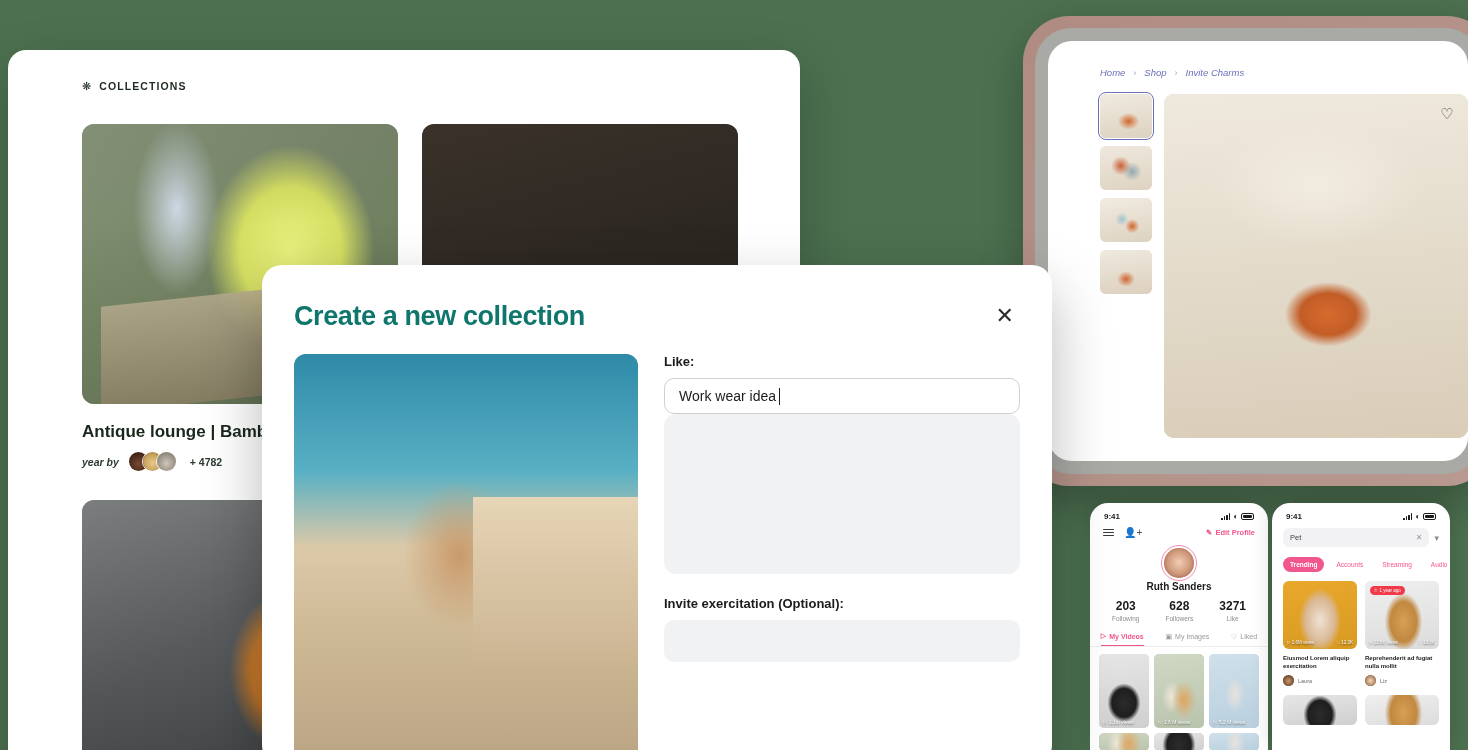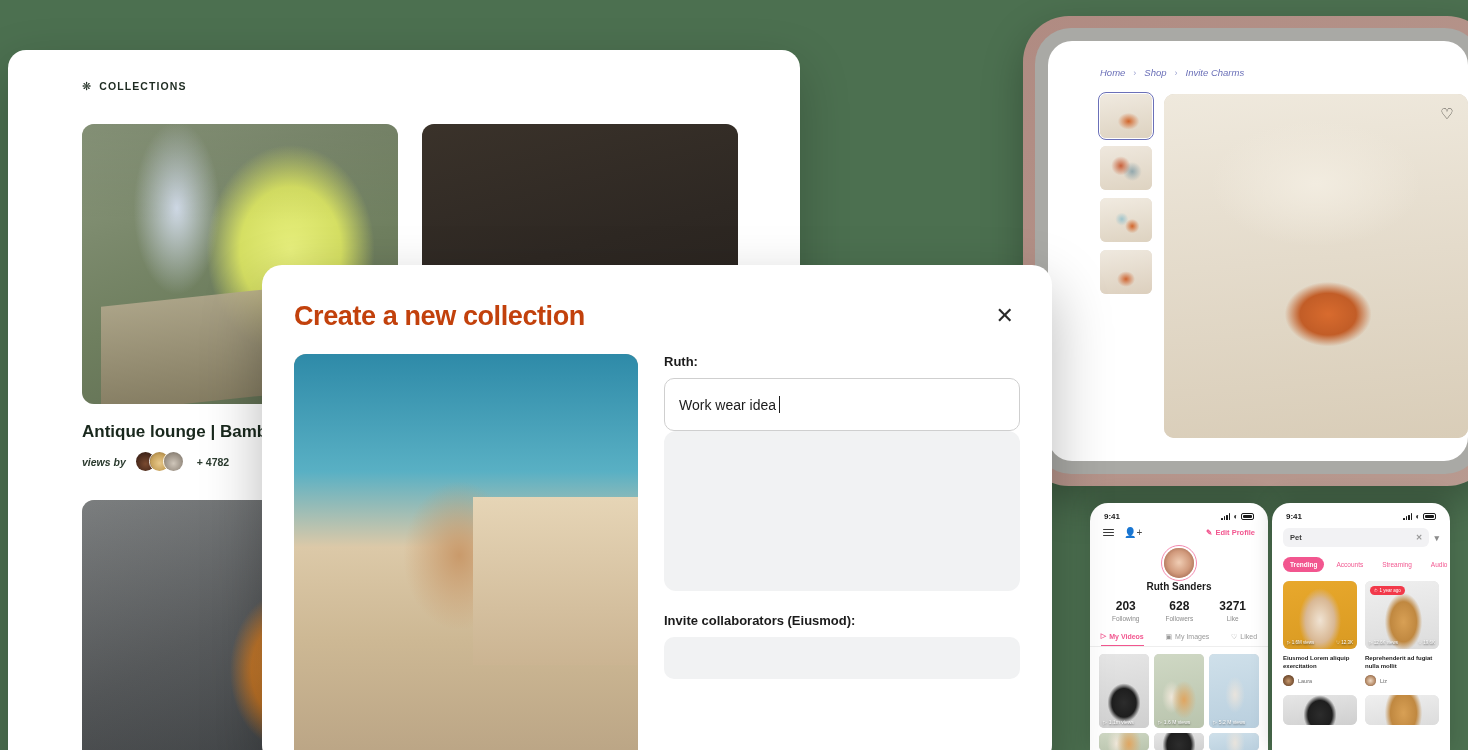--- a/index.html
+++ b/index.html
@@ -121,21 +121,21 @@
   .stat .num { font-size: 12px; font-weight: 700; color:#1b1b1b; }
   .stat .lbl { font-size: 6.5px; color:#8b8b8b; margin-top: 2px; }
   .p1-tabs { display:flex; justify-content:space-around; margin-top: 10px; border-bottom:1px solid #eee; }
   .p1-tab { font-size: 7px; color:#9a9a9a; padding-bottom: 5px; display:flex; align-items:center; gap:3px; }
   .p1-tab.active { color:#f2568f; border-bottom: 1.6px solid #f2568f; font-weight:600; }
   .vid-grid { display:grid; grid-template-columns: repeat(3,1fr); gap:5px; padding: 7px 9px; }
   .vid-cell { height: 74px; border-radius: 5px; overflow:hidden; position:relative; background:#d6d6d6; }
   .vc-meta { position:absolute; left:4px; bottom:3px; font-size:5px; color:#fff; display:flex; align-items:center; gap:2px; text-shadow:0 1px 2px rgba(0,0,0,.6); }
 
   .p2-search {
-    display:flex; align-items:center; gap:5px; margin: 3px 11px 0; font-weight: bold;
+    display:flex; align-items:center; gap:5px; margin: 3px 11px 0;
   }
   .p2-field {
     flex:1; display:flex; align-items:center; background:#f2f2f4; border-radius:6px;
     padding: 5px 7px; font-size: 7.5px; color:#3b3b3b;
   }
   .p2-clear { margin-left:auto; font-size:8px; color:#9a9a9a; }
   .p2-filter { font-size:9px; color:#8b8b8b; }
   .chips { display:flex; gap:5px; padding: 10px 11px 0; }
   .chip { font-size:6.5px; color:#f2568f; padding: 4px 7px; border-radius: 9px; }
   .chip.active { background:#f2568f; color:#fff; font-weight:600; }
@@ -155,29 +155,29 @@
   .fr2 { height:30px; border-radius:6px; background:#e3e3e3; overflow:hidden; position:relative;}
 
   
   .modal {
     position: absolute; left: 262px; top: 265px; width: 790px; height: 500px;
     background: #fff; border-radius: 20px;
     box-shadow: 0 24px 60px rgba(0,0,0,.28);
     padding: 36px 32px 0 32px; overflow: hidden;
   }
   .modal-head { display:flex; align-items:flex-start; justify-content:space-between; }
-  .modal-title { font-size: 27px; font-weight: 800; color:#c2410c; letter-spacing:-0.4px; }
+  .modal-title { font-size: 27px; font-weight: 800; color:#0f766e; letter-spacing:-0.4px; }
   .modal-close { font-size: 22px; color:#2b2b2b; line-height:1; padding: 4px 6px; cursor:pointer; font-weight:300; }
   .modal-body { display:flex; gap: 26px; margin-top: 22px; }
   .modal-img { width: 356px; height: 420px; border-radius: 12px; overflow:hidden; position:relative; background:#cbb9a2; }
   .modal-form { flex:1; }
   .f-label { font-size: 13px; font-weight: 700; color:#1b1b1b; margin-bottom: 9px; }
   .f-label.mt { margin-top: 22px; }
   .f-input {
-    width: 356px; height: 53px; border: 1.5px solid #cfcfcf; border-radius: 10px;
+    width: 356px; height: 36px; border: 1.5px solid #cfcfcf; border-radius: 10px;
     display:flex; align-items:center; padding: 0 14px; font-size: 14px; color:#1b1b1b;
     background:#fff;
   }
   .caret { display:inline-block; width:1px; height:17px; background:#1b1b1b; margin-left:3px; }
   .f-textarea {
     width: 356px; height: 160px; background:#f1f2f3; border-radius: 12px;
   }
   .f-invite { width: 356px; height: 42px; background:#f1f2f3; border-radius: 10px; }
 
   
@@ -277,21 +277,21 @@
         <span class="txt">COLLECTIONS</span>
       </div>
 
       <div class="grid-cards">
         <div class="card">
           <div class="thumb">
             <div class="img-lounge"></div>
           </div>
           <div class="card-title">Antique lounge | Bamb</div>
           <div class="saved-row">
-            <span class="saved-by">views by</span>
+            <span class="saved-by">year by</span>
             <span class="avatars">
               <span class="av">
                   <span class="img-avatar1"></span>
                 </span>
               <span class="av">
                   <span class="img-avatar2"></span>
                 </span>
               <span class="av">
                   <span class="img-avatar3"></span>
                 </span>
@@ -533,25 +533,25 @@
   <div class="modal">
     <div class="modal-head">
       <div class="modal-title">Create a new collection</div>
       <div class="modal-close">✕</div>
     </div>
     <div class="modal-body">
       <div class="modal-img">
         <span class="img-rooftop"></span>
       </div>
       <div class="modal-form">
-        <div class="f-label">Ruth:</div>
+        <div class="f-label">Like:</div>
         <div class="f-input">
           <span>Work wear idea</span>
           <span class="caret"></span>
         </div>
         <div class="f-textarea"></div>
-        <div class="f-label mt">Invite collaborators (Eiusmod):</div>
+        <div class="f-label mt">Invite exercitation (Optional):</div>
         <div class="f-invite"></div>
       </div>
     </div>
   </div>
 
 </div>
 
 </body></html>

